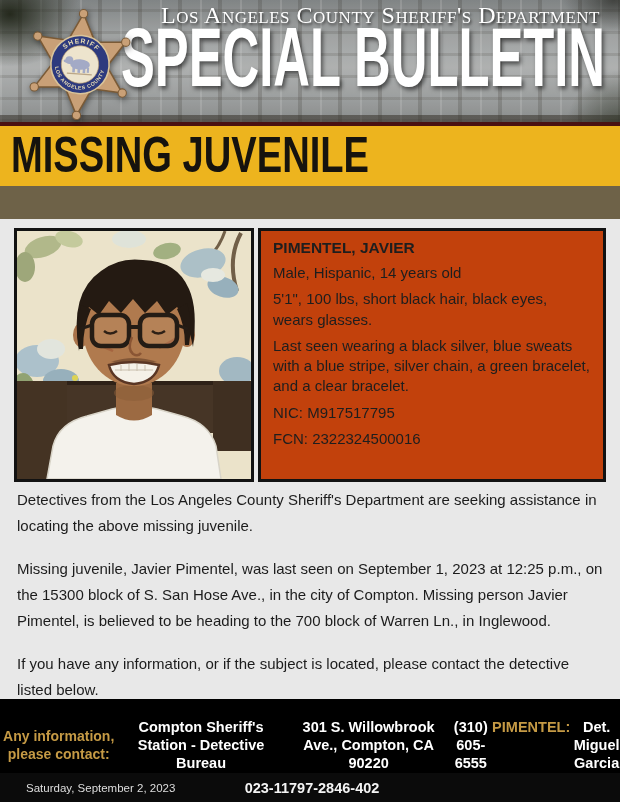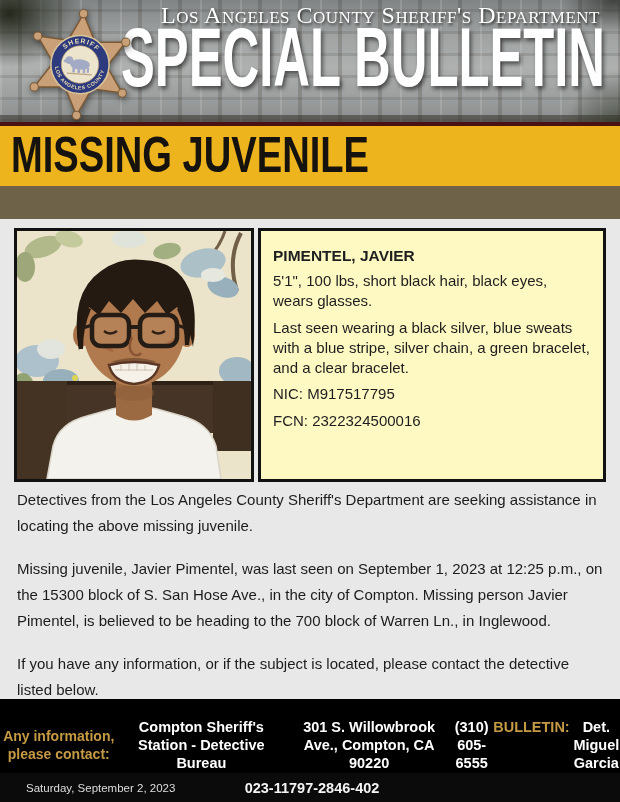--- a/index.html
+++ b/index.html
@@ -39,22 +39,22 @@
   .banner{position:absolute;left:0;top:126px;width:620px;height:60px;background:#edb41e;
     display:flex;align-items:center;justify-content:flex-start;}
   .banner text{font-family:"Liberation Sans","DejaVu Sans",sans-serif;font-weight:bold;fill:#16130e;}
   .olive-band{position:absolute;left:0;top:186px;width:620px;height:33px;background:#6e6248;}
 
   
   .photo-box{position:absolute;left:14px;top:228px;width:240px;height:254px;
     box-sizing:border-box;border:3px solid #121212;background:#ebe3ca;}
   .photo-box svg{display:block;width:100%;height:100%;}
   .info-box{position:absolute;left:258px;right:14px;top:228px;height:254px;
-    box-sizing:border-box;border:3px solid #121212;background:#fef9c3;
-    padding:12px 12px;overflow:hidden;color:#1e1e1e;}
+    box-sizing:border-box;border:3px solid #121212;background:#c2410c;
+    padding:4px 12px;overflow:hidden;color:#1e1e1e;}
   .subject-name{font-size:15.5px;font-weight:bold;margin:4px 0 2px;}
   .info-box p{font-size:15px;line-height:1.35;margin:6px 0;}
 
   
   .body-copy{position:absolute;left:17px;right:15px;top:487px;color:#1c1c1c;}
   .body-copy p{font-size:15px;line-height:26px;margin:0 0 17px;}
 
   
   .contact{position:absolute;left:0;top:699px;width:620px;height:92px;background:#000000;
     display:flex;flex-direction:row;align-items:center;justify-content:center;
@@ -194,39 +194,40 @@
       <path d="M94,131 Q117,123 140,131 Q117,136 94,131 Z" fill="#4a2a1a" opacity="0.45"></path>
 
       <path d="M92,134 Q117,128 142,134 Q138,151 117,153 Q96,151 92,134 Z" fill="#f5f1e8" stroke="#5a3624" stroke-width="2.5"></path>
       <path d="M98,139 L136,139" stroke="#c9bfae" stroke-width="1.2"></path>
       <path d="M104,134 v6 M112,133 v7 M120,133 v7 M128,134 v6" stroke="#c9bfae" stroke-width="1"></path>
     </svg>
   </div>
 
   <div class="info-box">
     <div class="subject-name">PIMENTEL, JAVIER</div>
+    <p>Male, Hispanic, 14 years old</p>
     <p>5'1", 100 lbs, short black hair, black eyes, wears glasses.</p>
     <p>Last seen wearing a black silver, blue sweats with a blue stripe, silver chain, a green bracelet, and a clear bracelet.</p>
     <p>NIC: M917517795</p>
     <p>FCN: 2322324500016</p>
   </div>
 
   <div class="body-copy">
     <p>Detectives from the Los Angeles County Sheriff's Department are seeking assistance in locating the above missing juvenile.</p>
     <p>Missing juvenile, Javier Pimentel, was last seen on September 1, 2023 at 12:25 p.m., on the 15300 block of S. San Hose Ave., in the city of Compton. Missing person Javier Pimentel, is believed to be heading to the 700 block of Warren Ln., in Inglewood.</p>
     <p>If you have any information, or if the subject is located, please contact the detective listed below.</p>
   </div>
 
   <div class="contact">
     <div class="heading">Any information, please contact:</div>
     <div class="white-line">Compton Sheriff's Station - Detective Bureau</div>
     <div class="white-line">301 S. Willowbrook Ave., Compton, CA 90220</div>
     <div class="attn-row">
       <span class="white-line">(310) 605-6555</span>
-      <span class="attn-label">BULLETIN:</span>
+      <span class="attn-label">PIMENTEL:</span>
       <span class="white-line">Det. Miguel Garcia</span>
     </div>
   </div>
 
   <div class="bottom-bar">
     <span class="bar-date">Saturday, September 2, 2023</span>
     <span class="bar-case">023-11797-2846-402</span>
   </div>
 
 </div>

